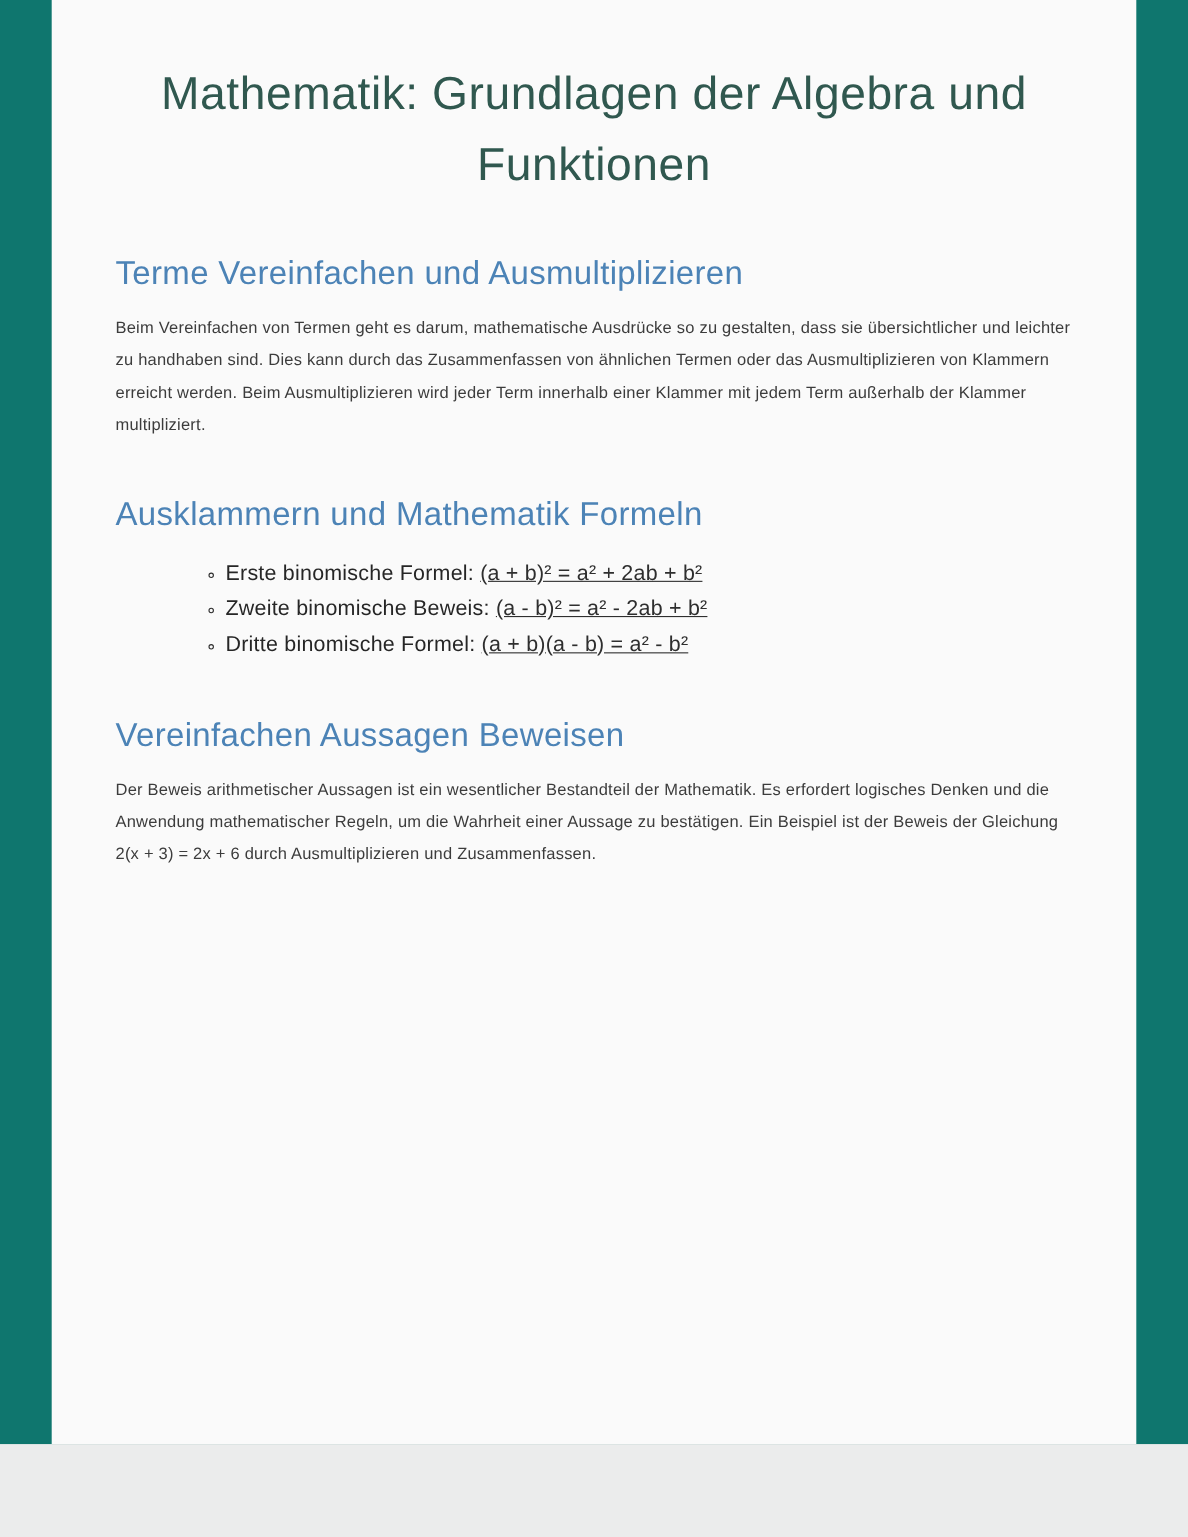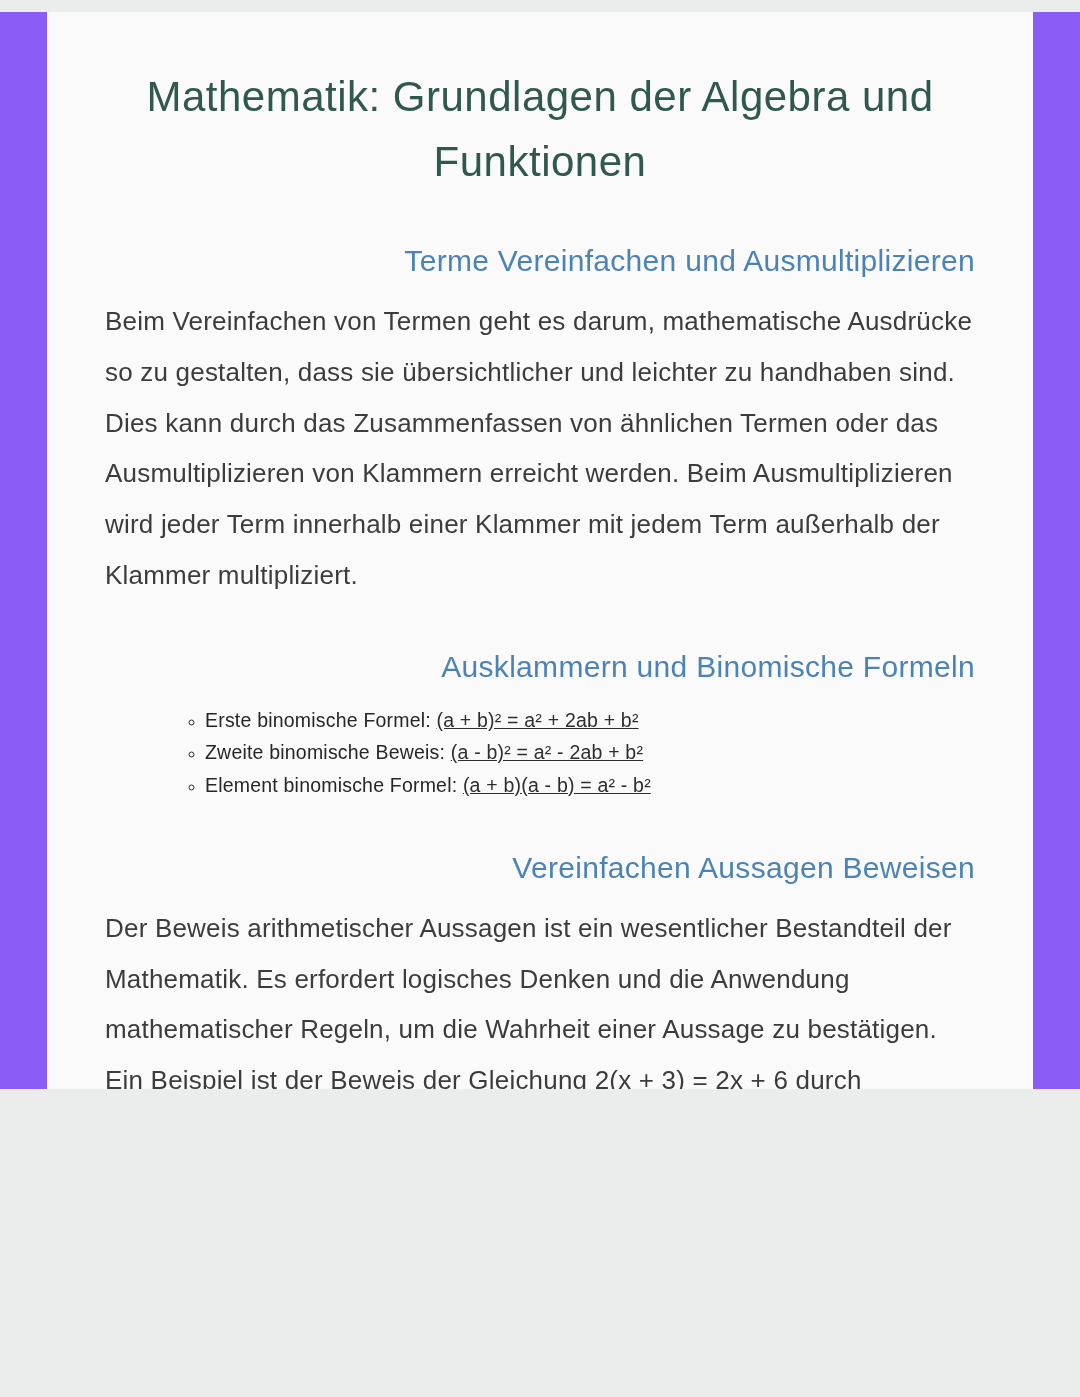--- a/index.html
+++ b/index.html
@@ -3,23 +3,23 @@
 <meta charset="utf-8">
 <style>
   html, body {
     margin: 0;
     padding: 0;
     background: #ebecec;
     font-family: "Liberation Sans", sans-serif;
   }
   .viewport {
     width: 1080px;
-    height: 1077px;
-    margin: 12px auto;
-    background: #8b5cf6;
+    height: 1313px;
+    margin: 0 auto;
+    background: #0f766e;
     overflow: hidden;
   }
   .card {
     width: 986px;
     min-height: 1397px;
     margin: 0 auto;
     background: #fafafa;
     box-sizing: border-box;
     padding: 30px 58px 40px 58px;
   }
@@ -32,26 +32,25 @@
     font-weight: 500;
     line-height: 1.55;
     letter-spacing: 0.5px;
   }
   h2.section-heading {
     margin: 50px 0 18px 0;
     color: #4c83b6;
     font-size: 30px;
     font-weight: 500;
     letter-spacing: 0.3px;
-    text-align: right;
   }
   p.section-paragraph {
     margin: 0;
     color: #3c3c3c;
-    font-size: 26px;
+    font-size: 15px;
     font-weight: 400;
     line-height: 1.95;
     letter-spacing: 0.2px;
     max-width: 880px;
   }
   ul.formula-list {
     margin: 20px 0 10px 0;
     padding-left: 100px;
     list-style-type: circle;
   }
@@ -83,32 +82,32 @@
   <div class="card">
 
     <h1 class="doc-title">Mathematik: Grundlagen der Algebra und Funktionen</h1>
 
     <section class="doc-section">
       <h2 class="section-heading">Terme Vereinfachen und Ausmultiplizieren</h2>
       <p class="section-paragraph">Beim Vereinfachen von Termen geht es darum, mathematische Ausdrücke so zu gestalten, dass sie übersichtlicher und leichter zu handhaben sind. Dies kann durch das Zusammenfassen von ähnlichen Termen oder das Ausmultiplizieren von Klammern erreicht werden. Beim Ausmultiplizieren wird jeder Term innerhalb einer Klammer mit jedem Term außerhalb der Klammer multipliziert.</p>
     </section>
 
     <section class="doc-section">
-      <h2 class="section-heading">Ausklammern und Binomische Formeln</h2>
+      <h2 class="section-heading">Ausklammern und Mathematik Formeln</h2>
       <ul class="formula-list">
         <li>
           <span class="formula-label">Erste binomische Formel: </span>
           <span class="formula-body">(a + b)² = a² + 2ab + b²</span>
         </li>
         <li>
           <span class="formula-label">Zweite binomische Beweis: </span>
           <span class="formula-body">(a - b)² = a² - 2ab + b²</span>
         </li>
         <li>
-          <span class="formula-label">Element binomische Formel: </span>
+          <span class="formula-label">Dritte binomische Formel: </span>
           <span class="formula-body">(a + b)(a - b) = a² - b²</span>
         </li>
       </ul>
     </section>
 
     <section class="doc-section">
       <h2 class="section-heading">Vereinfachen Aussagen Beweisen</h2>
       <p class="section-paragraph">Der Beweis arithmetischer Aussagen ist ein wesentlicher Bestandteil der Mathematik. Es erfordert logisches Denken und die Anwendung mathematischer Regeln, um die Wahrheit einer Aussage zu bestätigen. Ein Beispiel ist der Beweis der Gleichung 2(x + 3) = 2x + 6 durch Ausmultiplizieren und Zusammenfassen.</p>
     </section>
 

